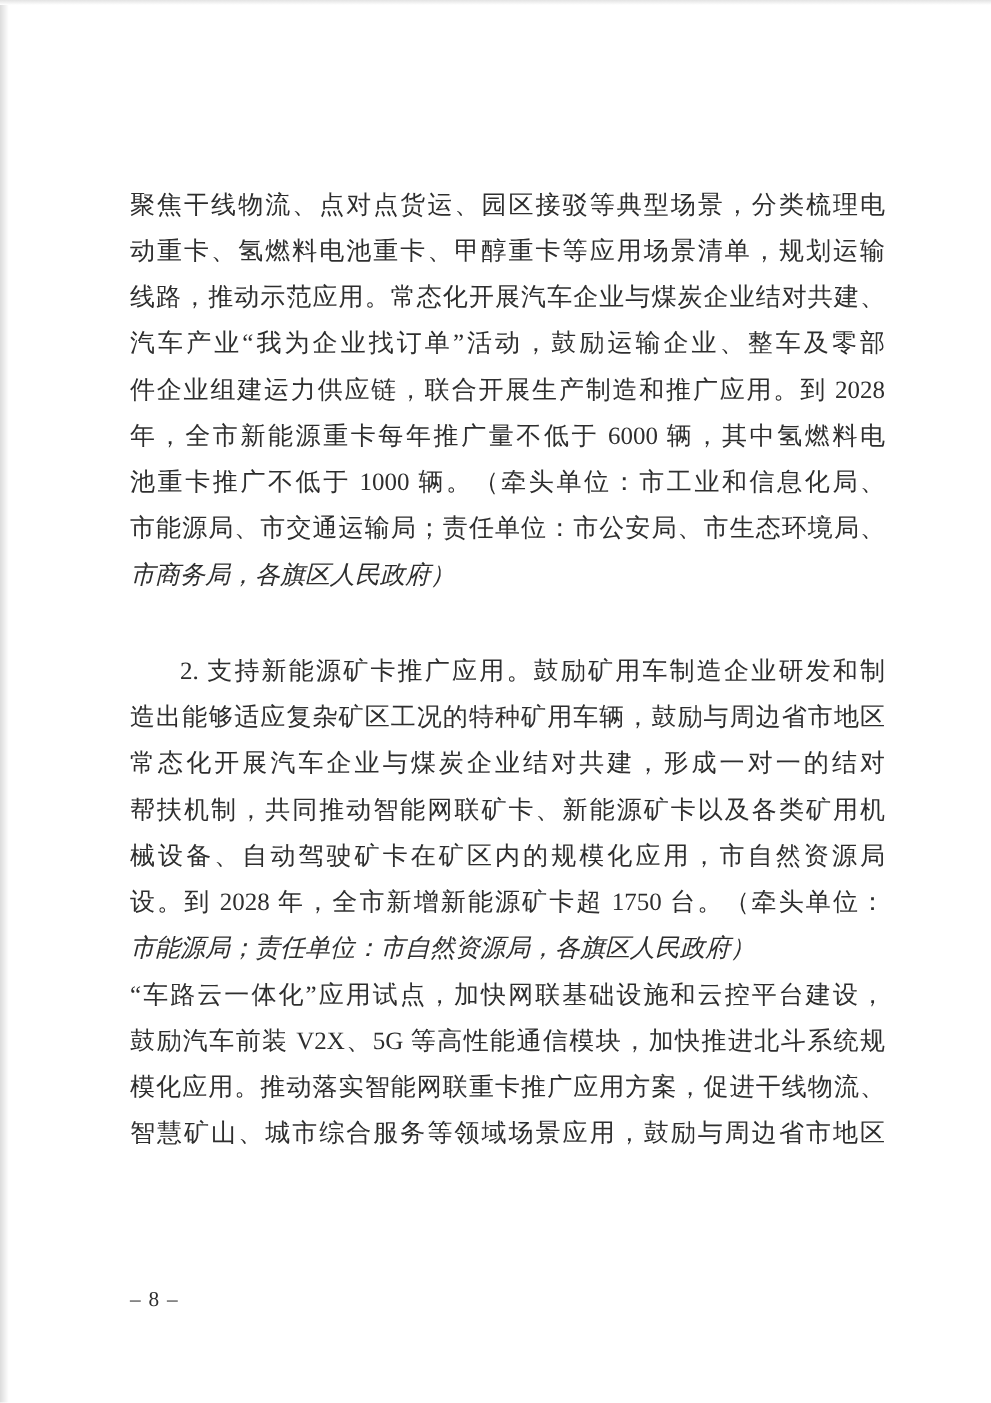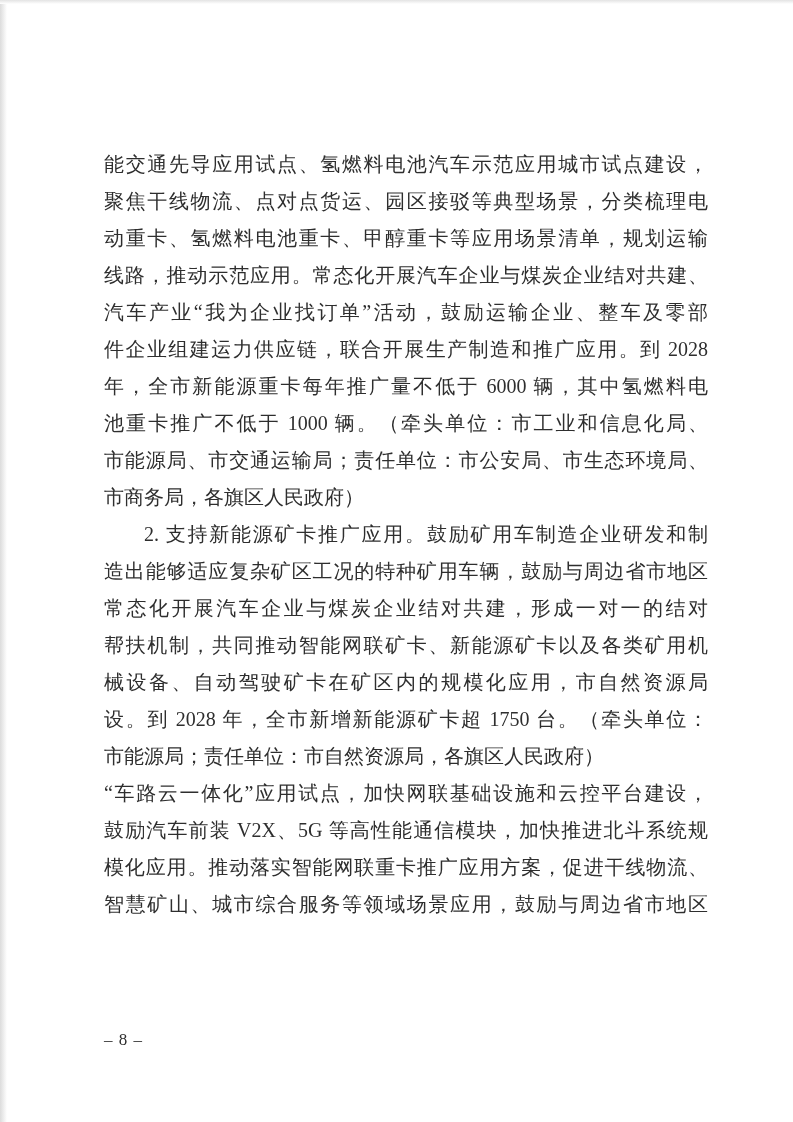--- a/index.html
+++ b/index.html
@@ -32,43 +32,44 @@
     line-height: 37px;
     font-size: 20px;
     text-align: justify;
     text-align-last: justify;
     -moz-text-align-last: justify;
     text-justify: inter-character;
     overflow: hidden;
   }
   .line.para-end {
     text-align-last: left;
+    font-style: italic;
     -moz-text-align-last: left;
   }
   .line.indent {
     text-indent: 40px;
+    margin-top: 40px;
   }
   .page-number {
     position: absolute;
     left: 104px;
     top: 1028px;
     font-size: 17px;
     line-height: 24px;
     letter-spacing: 1px;
     color: #2e2e2e;
   }
 </style>
 </head>
 <body>
 
 <div class="scan-edge-left"></div>
 <div class="scan-edge-top"></div>
 
 <div class="content">
-    <div class="line">能交通先导应用试点、氢燃料电池汽车示范应用城市试点建设，</div>
     <div class="line">聚焦干线物流、点对点货运、园区接驳等典型场景，分类梳理电</div>
     <div class="line">动重卡、氢燃料电池重卡、甲醇重卡等应用场景清单，规划运输</div>
     <div class="line">线路，推动示范应用。常态化开展汽车企业与煤炭企业结对共建、</div>
     <div class="line">汽车产业“我为企业找订单”活动，鼓励运输企业、整车及零部</div>
     <div class="line">件企业组建运力供应链，联合开展生产制造和推广应用。到 2028</div>
     <div class="line">年，全市新能源重卡每年推广量不低于 6000 辆，其中氢燃料电</div>
     <div class="line">池重卡推广不低于 1000 辆。（牵头单位：市工业和信息化局、</div>
     <div class="line">市能源局、市交通运输局；责任单位：市公安局、市生态环境局、</div>
     <div class="line para-end">市商务局，各旗区人民政府）</div>
     <div class="line indent">2. 支持新能源矿卡推广应用。鼓励矿用车制造企业研发和制</div>

